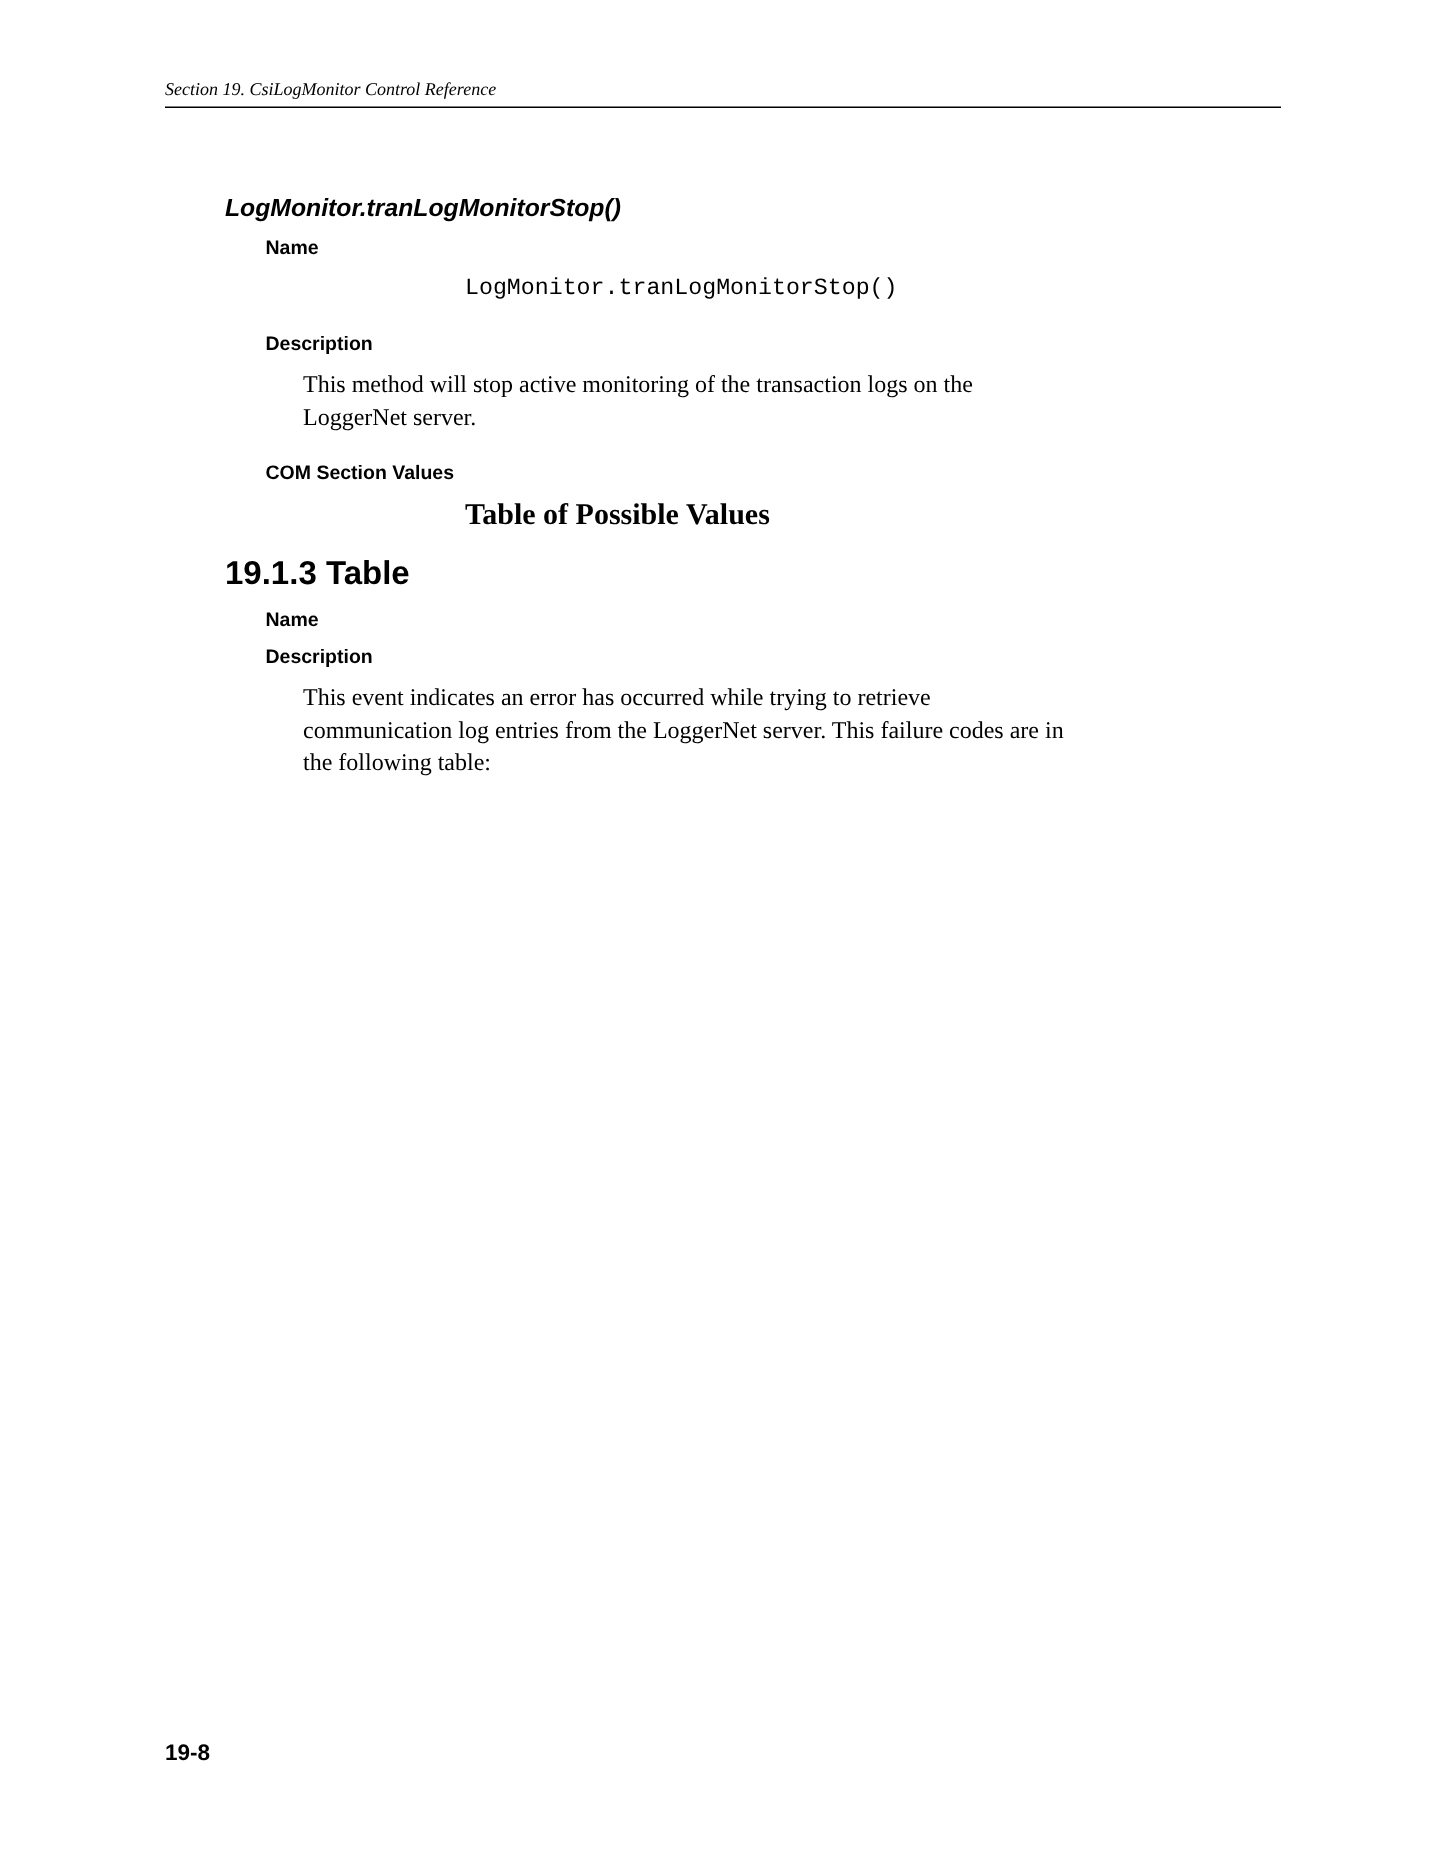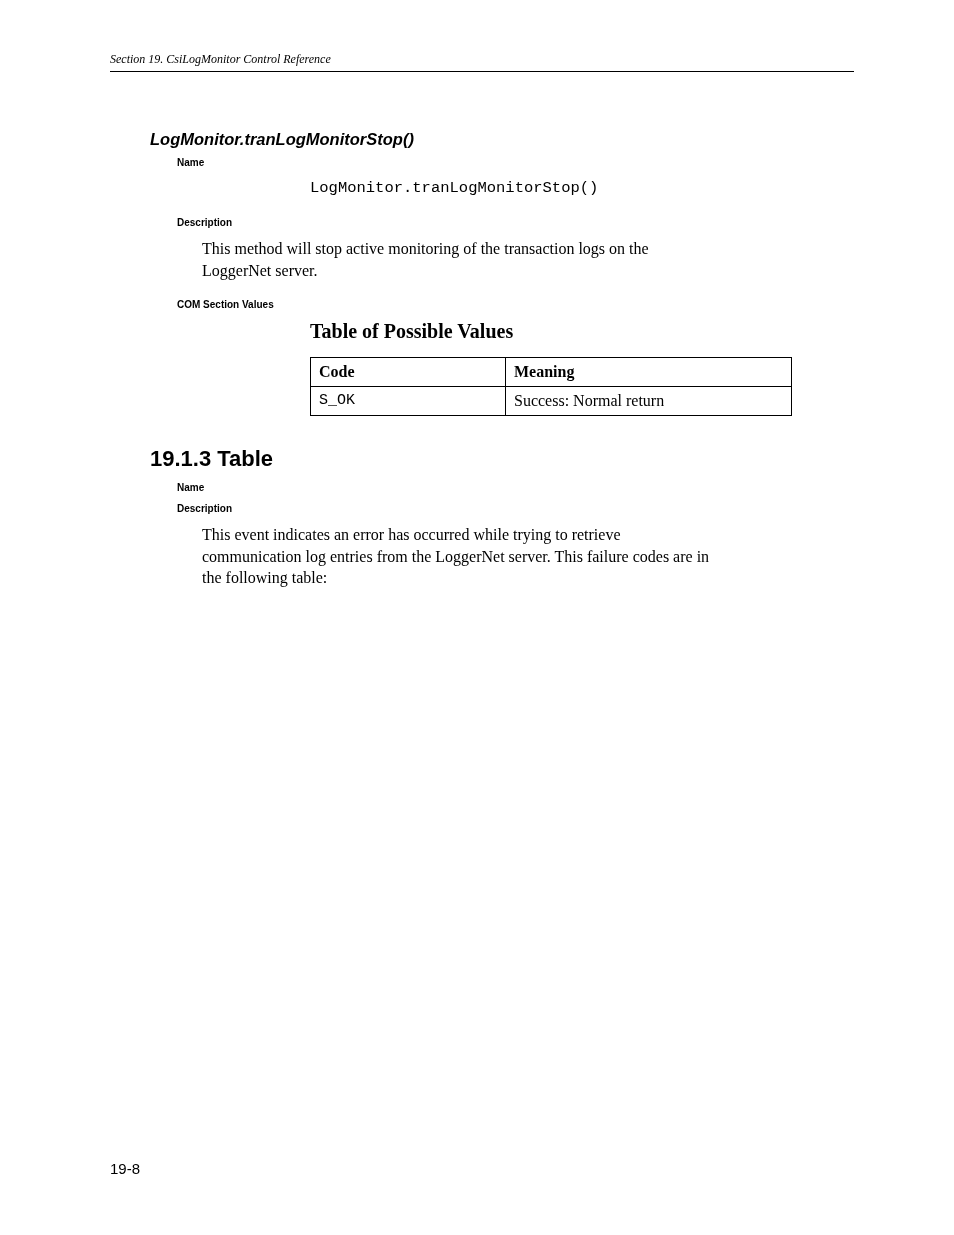--- a/index.html
+++ b/index.html
@@ -30,21 +30,21 @@
   .h3 {
     font-family: Arial, Helvetica, sans-serif;
     font-weight: bold;
     font-style: italic;
     font-size: 16.5px;
     margin: 0 0 8px 40px;
   }
   .h4 {
     font-family: Arial, Helvetica, sans-serif;
     font-weight: bold;
-    font-size: 10px;
+    font-size: 13px;
     margin: 0 0 10px 67px;
   }
   .mono {
     font-family: "Courier New", Courier, monospace;
     font-size: 15.5px;
     margin: 0 0 18px 200px;
     line-height: 1.35;
     white-space: pre-wrap;
   }
   .body-text {
@@ -86,21 +86,21 @@
     font-family: Arial, Helvetica, sans-serif;
     font-weight: bold;
     font-size: 22px;
     margin: 0 0 10px 40px;
   }
   .page-num {
     position: absolute;
     bottom: 58px;
     left: 110px;
     font-family: Arial, Helvetica, sans-serif;
-    font-weight: normal;
+    font-weight: bold;
     font-size: 15px;
   }
 </style>
 </head>
 <body>
 
 <div class="page">
 
   <div class="running-head">Section 19.  CsiLogMonitor Control Reference</div>
 
@@ -108,36 +108,20 @@
 
   <div class="h4">Name</div>
   <div class="mono">LogMonitor.tranLogMonitorStop()</div>
 
   <div class="h4">Description</div>
   <div class="body-text">This method will stop active monitoring of the transaction logs on the LoggerNet server.</div>
 
   <div class="h4">COM Section Values</div>
   <div class="table-caption">Table of Possible Values</div>
 
-  <table class="values">
-    <colgroup>
-        <col class="c1">
-        <col class="c2">
-      </colgroup>
-    <tbody>
-        <tr>
-      <th>Code</th>
-      <th>Meaning</th>
-    </tr>
-    <tr>
-      <td class="code-cell">S_OK</td>
-      <td>Success: Normal return</td>
-    </tr>
-  </tbody>
-    </table>
 
   <div class="h2">19.1.3  Table</div>
 
 
   <div class="h4">Name</div>
 
   <div class="h4">Description</div>
   <div class="body-text">This event indicates an error has occurred while trying to retrieve communication log entries from the LoggerNet server.   This failure codes are in the following table:</div>
 
   <div class="page-num">19-8</div>

